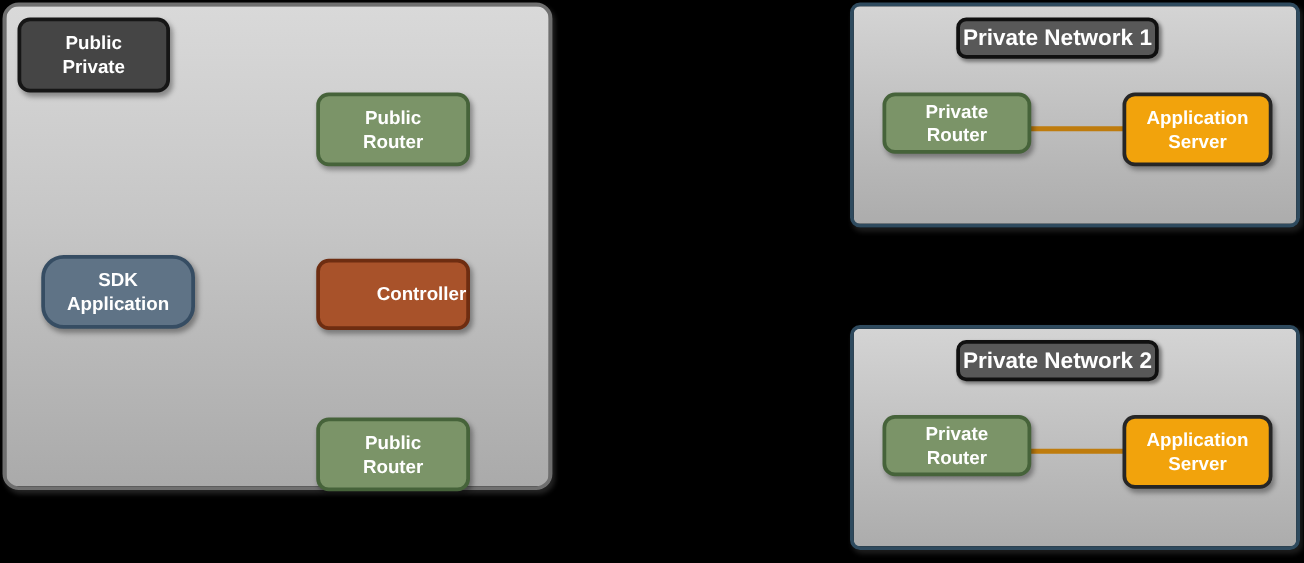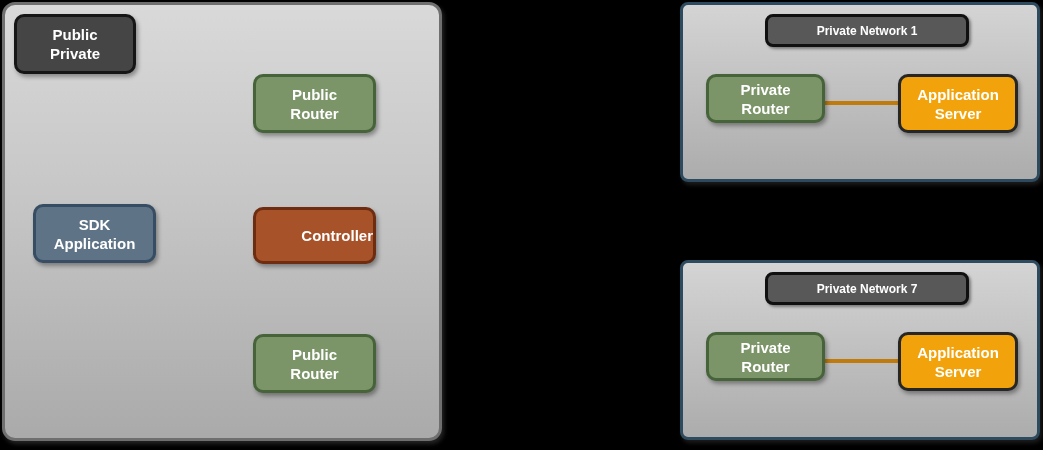--- a/index.html
+++ b/index.html
@@ -11,21 +11,21 @@
     width: 1043px;
     height: 450px;
     background: #000000;
     overflow: hidden;
   }
 
   
   .cloud-panel {
     position: absolute;
     left: 2px; top: 2px;
-    width: 440px; height: 439px;
+    width: 440px; height: 390px;
     border: 3px solid #6f6f6f;
     border-radius: 13px;
     background: linear-gradient(180deg, #d9d9d9 0%, #c6c6c6 45%, #aaaaaa 100%);
     box-shadow: 2px 3px 4px rgba(60,60,60,0.6);
   }
 
   
   .network-panel {
     position: absolute;
     left: 680px;
@@ -56,37 +56,37 @@
   .node.dark   { background: #454545; border: 3px solid #161616; }
   .node.green  { background: #7b9468; border: 3px solid #46633a; }
   .node.slate  { background: #5f7386; border: 3px solid #364d63; }
   .node.rust   { background: #a8522a; border: 3px solid #6e2d11; }
   .node.orange { background: #f2a30c; border: 3px solid #262626; }
 
   
   .net-title {
     position: absolute;
     left: 82px; top: 9px;
-    width: 204px; height: 33px;
+    width: 162px; height: 33px;
     display: flex;
     align-items: center;
     justify-content: center;
     background: #585858;
     border: 3px solid #101010;
     border-radius: 8px;
     color: #ffffff;
     font-weight: bold;
-    font-size: 12px;
+    font-size: 18px;
     box-shadow: 2px 2px 3px rgba(0,0,0,0.4);
   }
 
   
   .pos-public-internet     { left: 9px;   top: 9px;   width: 122px; height: 60px; }
   .pos-public-router-top   { left: 248px; top: 69px;  width: 123px; height: 59px; }
-  .pos-sdk-application     { left: 28px;  top: 199px; width: 123px; height: 59px; }
+  .pos-sdk-application     { left: 28px;  top: 199px; width: 123px; height: 59px; border-radius: 18px; }
   .pos-controller          { left: 248px; top: 202px; width: 123px; height: 57px; align-items: flex-end; }
   .pos-public-router-bottom{ left: 248px; top: 329px; width: 123px; height: 59px; }
 
   
   .pos-private-router      { left: 23px;  top: 69px;  width: 119px; height: 49px; }
   .pos-application-server  { left: 215px; top: 69px;  width: 120px; height: 59px; }
 
   
   .link {
     position: absolute;
@@ -144,21 +144,21 @@
     <div class="node orange pos-application-server">
       <span>Application</span>
       <span>Server</span>
     </div>
 
   </div>
 
   <div class="network-panel second">
 
     <div class="net-title">
-      <span>Private Network 7</span>
+      <span>Private Network 2</span>
     </div>
 
     <div class="link"></div>
 
     <div class="node green pos-private-router">
       <span>Private</span>
       <span>Router</span>
     </div>
 
     <div class="node orange pos-application-server">

